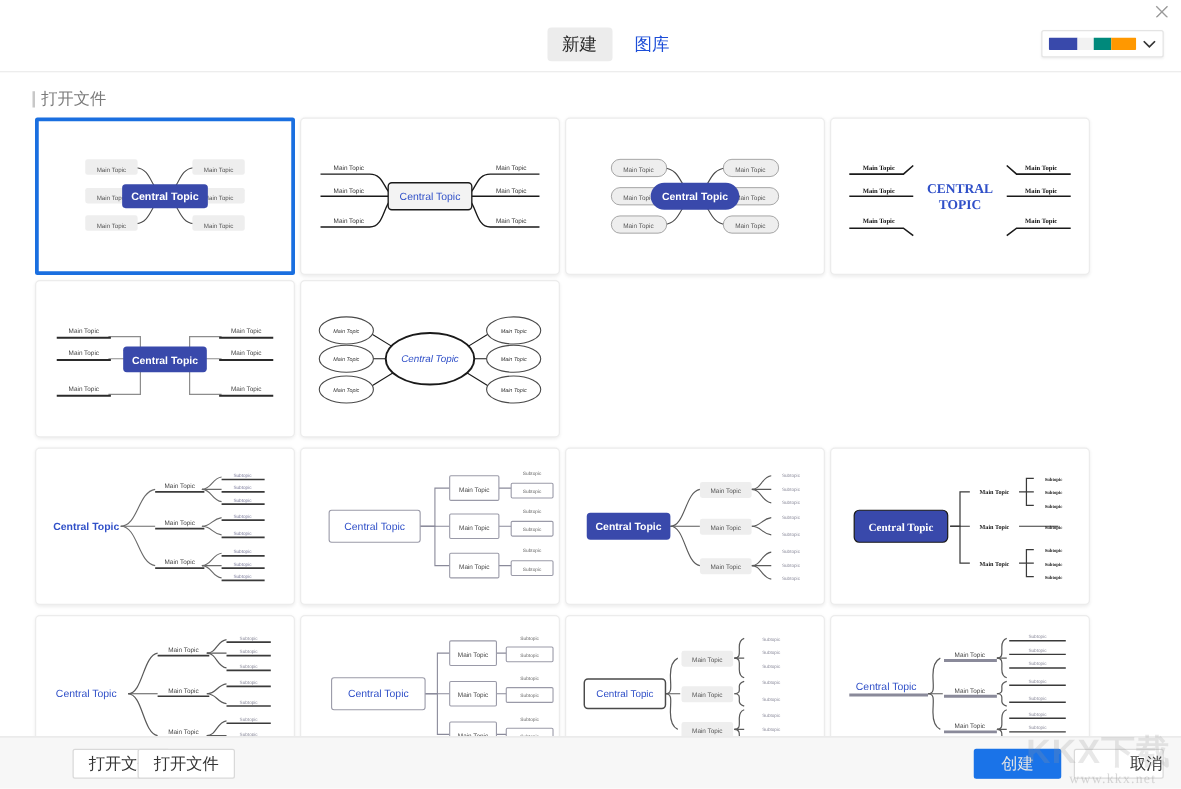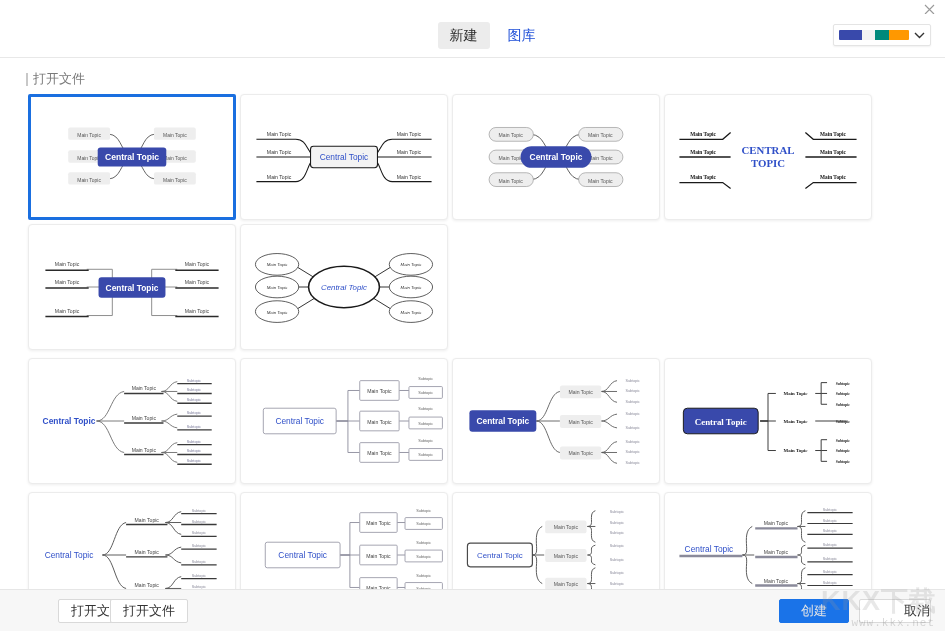--- a/index.html
+++ b/index.html
@@ -106,25 +106,25 @@
   }
   .btn-open  { left: 18px; margin-left: 40px; }
   .btn-recent{ left: 110px; }
   .btn-create{
     right: 96px; background: #1a73e8; color: #e5e5e5; border-color: #1a73e8;
     width: 64px; padding: 0;
   }
   .btn-cancel{ right: 14px; width: 72px; padding: 0; text-align: right; }
 
   .watermark {
-    position: absolute; right: 10px; bottom: 2px;
+    position: absolute; right: 20px; bottom: 2px;
     pointer-events: none; user-select: none;
     color: rgba(130,130,130,0.30);
     font-size: 11px; letter-spacing: 1px;
-    font-family: Liberation Mono, monospace;
+    font-family: Liberation Serif, serif;
   }
   .watermark-big {
     position: absolute; right: 8px; bottom: 12px;
     pointer-events: none; user-select: none;
     color: rgba(150,150,150,0.22);
     font-size: 27px; font-weight: bold; letter-spacing: 1px;
     font-family: "Liberation Sans", sans-serif;
     margin-left: 28px;
   }
 </style>

